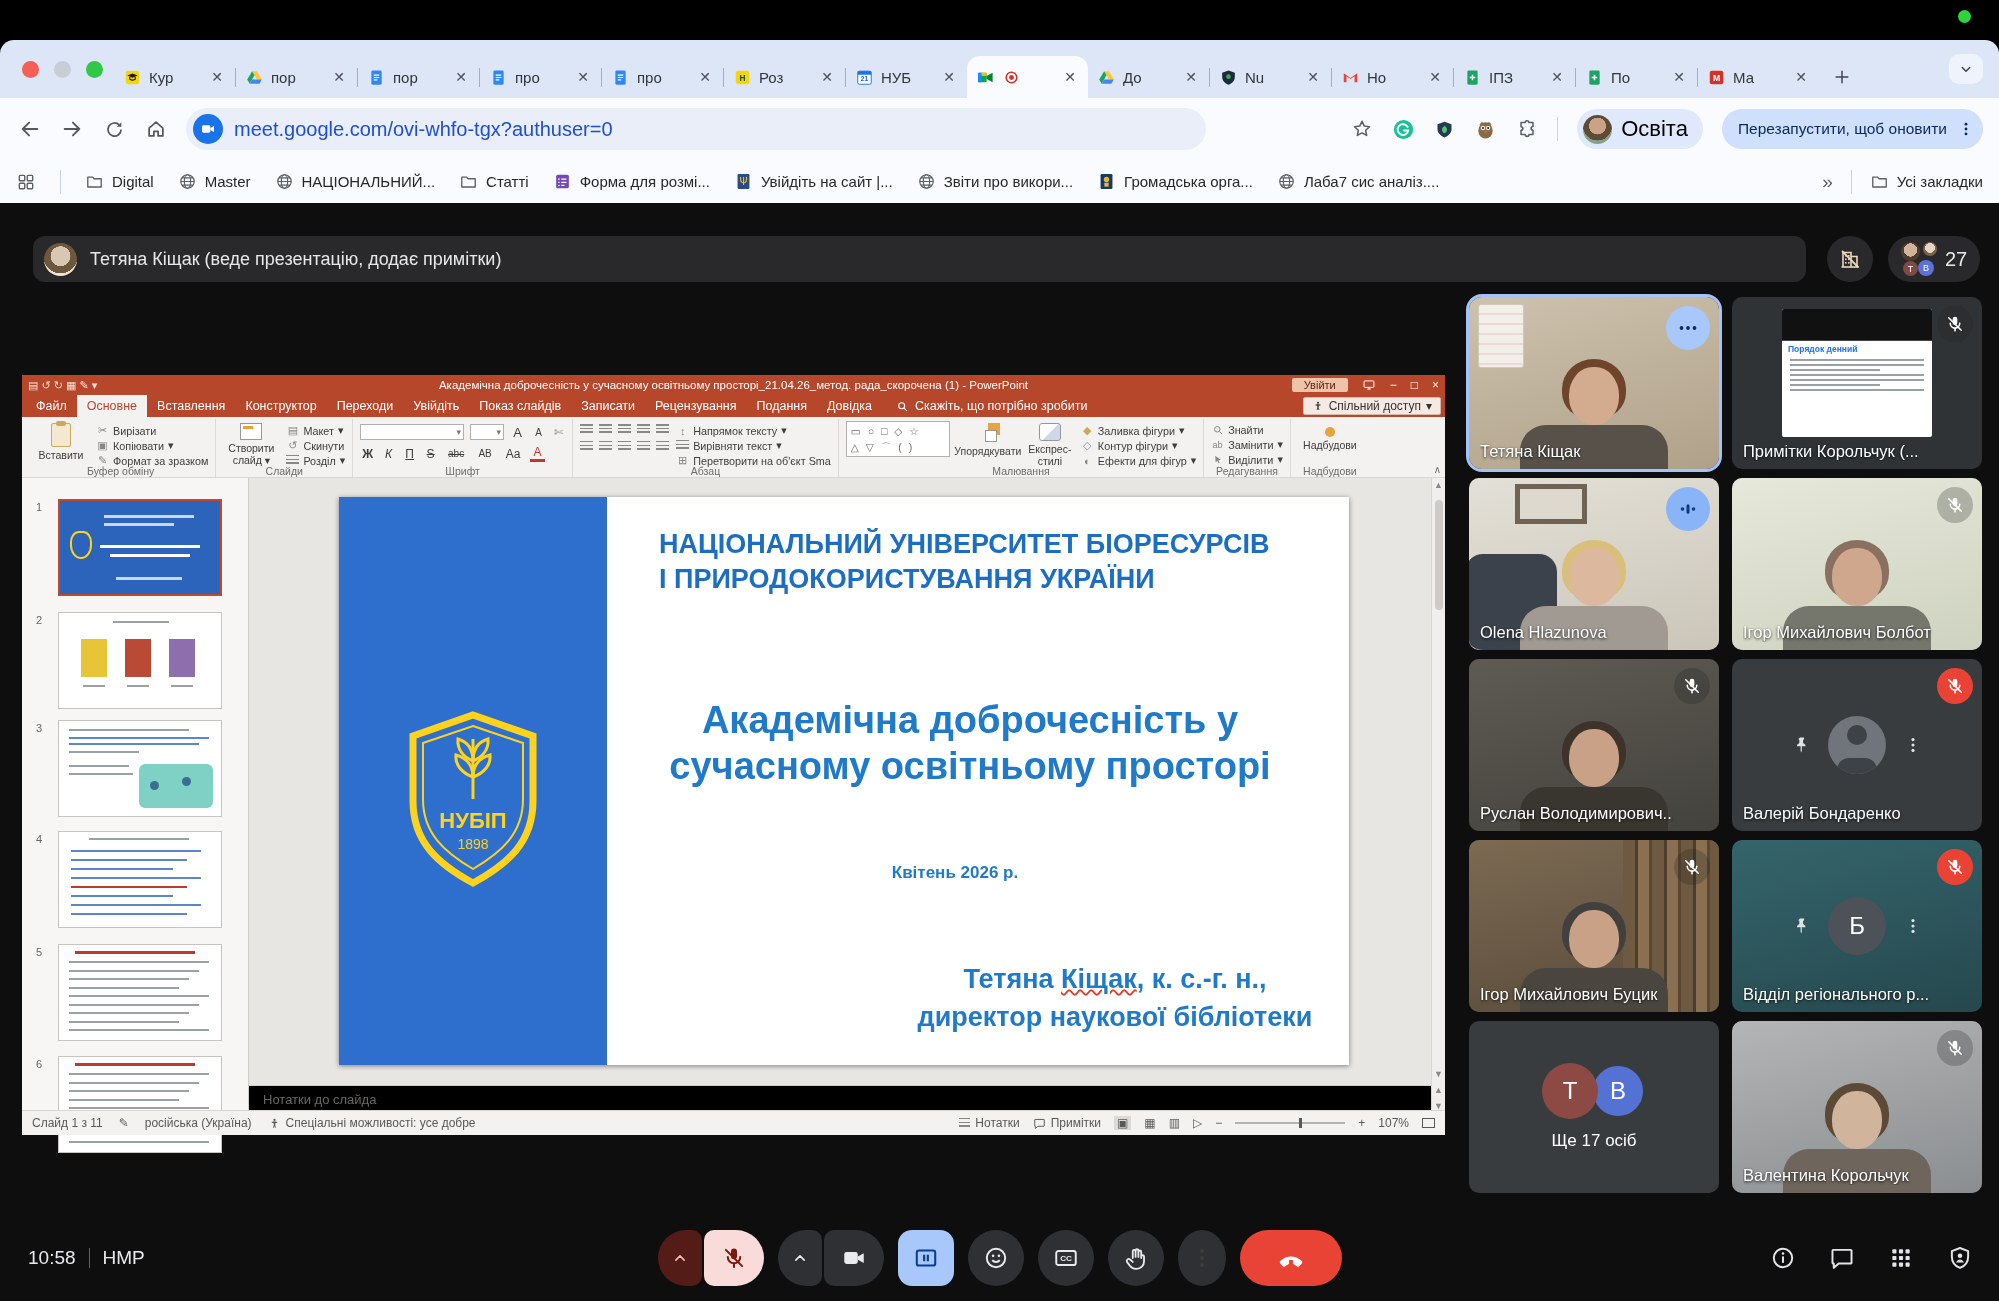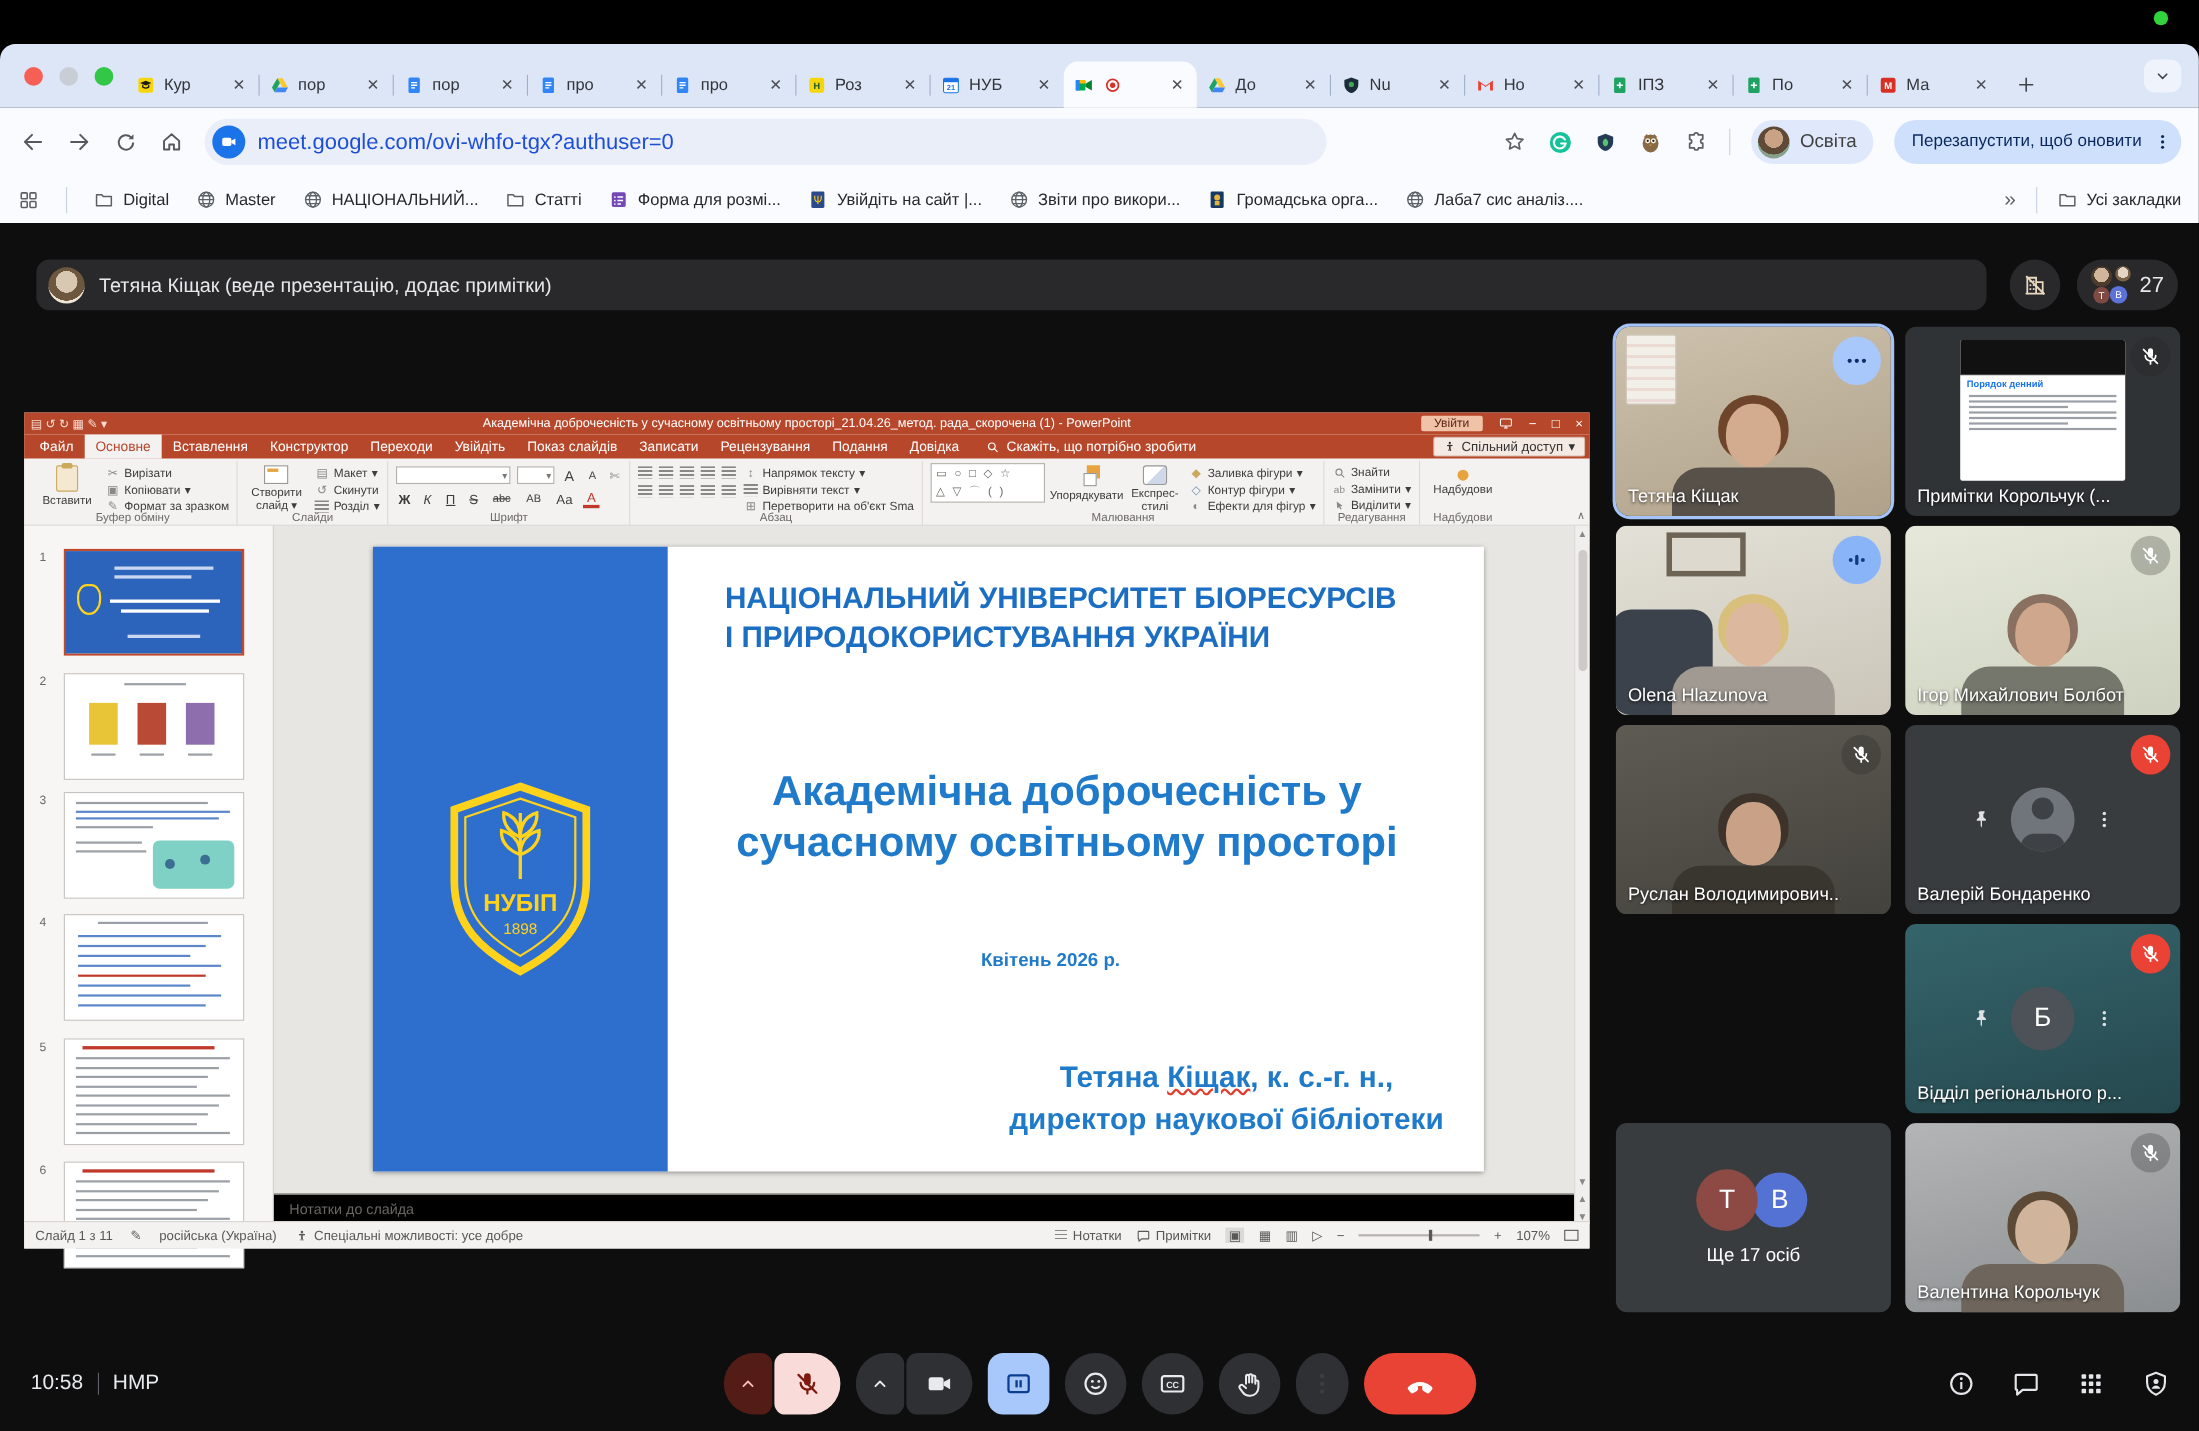--- a/index.html
+++ b/index.html
@@ -24,21 +24,21 @@
   .toolbar{height:62px;background:#f9fbff;display:flex;align-items:center;padding:0 10px;gap:2px}
   .navbtn{width:40px;height:40px;display:flex;align-items:center;justify-content:center;color:#55595f}
   .urlbar{display:flex;align-items:center;gap:11px;width:1020px;height:42px;border-radius:21px;background:#e9eef8;padding:0 14px 0 7px;margin-left:8px}
   .meetcirc{width:30px;height:30px;border-radius:50%;background:#1a73e8;display:flex;align-items:center;justify-content:center;color:#fff;flex:none}
   .urltext{font-size:20px;color:#1d4ed8}
   .trail{margin-left:auto;display:flex;align-items:center;gap:19px;padding-right:6px}
   .trail .ticon{color:#5b6066;display:flex}
   .vsep{width:1px;height:24px;background:#c7d2e4}
   .profile{height:40px;border-radius:20px;background:#dfe9fb;display:flex;align-items:center;gap:9px;padding:0 15px 0 6px}
   .pavatar{width:29px;height:29px;border-radius:50%;background:radial-gradient(circle at 50% 38%,#caa386 0 36%,#5f4a38 37% 62%,#86a08a 63%)}
-  .pname{font-size:17px;color:#404040}
+  .pname{font-size:22px;color:#000000}
   .update{height:40px;border-radius:20px;background:#cfe0fc;color:#09275c;display:flex;align-items:center;gap:10px;padding:0 8px 0 16px;font-size:15.5px}
   .bmbar{height:43px;background:#f9fbff;display:flex;align-items:center;padding:0 16px;gap:24px}
   .bm{display:flex;align-items:center;gap:8px;font-size:15px;color:#24282d}
   .bm .bicon{display:flex;color:#5b6066}
   .bmright{margin-left:auto;display:flex;align-items:center;gap:18px}
   .chevs{font-size:19px;color:#5b6066}
 
   
   .meet{position:absolute;top:203px;left:0;right:0;bottom:0;background:#0e0e0f}
   .banner{position:absolute;left:33px;top:33px;width:1773px;height:46px;background:#29292c;border-radius:12px;display:flex;align-items:center;gap:13px;padding:0 11px;color:#e7e8ea;font-size:18px}
@@ -1096,20 +1096,41 @@
             <svg viewBox="0 0 24 24" width="20" height="20" style="display:block">
               <rect x="9.2" y="3.2" width="5.6" height="10" rx="2.8" fill="currentColor"></rect>
               <g fill="none" stroke="currentColor" stroke-width="1.9" stroke-linecap="round">
                 <path d="M6.3 11.2a5.7 5.7 0 0 0 11.4 0"></path>
                 <path d="M12 17v3.2"></path>
                 <path d="M4.5 4.5l15 15"></path>
               </g>
             </svg>
           </div>
         </div>
+        <div class="tile" style="left: 0px; top: 543px;">
+          <div class="vid" style="background: linear-gradient(165deg, rgb(124, 106, 82), rgb(87, 73, 58));">
+            <div class="shelf"></div>
+            <div class="person">
+              <div class="p-hair" style="background: rgb(66, 64, 62);"></div>
+              <div class="p-head" style="background: rgb(201, 161, 134);"></div>
+              <div class="p-body" style="background: rgb(74, 70, 63);"></div>
+            </div>
+          </div>
+          <div class="tname">Ігор Михайлович Буцик</div>
+          <div class="badge white">
+            <svg viewBox="0 0 24 24" width="20" height="20" style="display:block">
+              <rect x="9.2" y="3.2" width="5.6" height="10" rx="2.8" fill="currentColor"></rect>
+              <g fill="none" stroke="currentColor" stroke-width="1.9" stroke-linecap="round">
+                <path d="M6.3 11.2a5.7 5.7 0 0 0 11.4 0"></path>
+                <path d="M12 17v3.2"></path>
+                <path d="M4.5 4.5l15 15"></path>
+              </g>
+            </svg>
+          </div>
+        </div>
         <div class="tile teal" style="left: 263px; top: 543px;">
           <div class="ovl">
             <span>
               <svg viewBox="0 0 24 24" width="20" height="20" style="display:block">
                 <path d="M9.5 3h5v2l-1.2 1v3.6l2.7 2.2v1.7h-4.2v5.3L11 21l-.7-2.2v-5.3H6.1v-1.7l2.7-2.2V6L7.6 5z" fill="currentColor" transform="translate(1.2 0)"></path>
               </svg>
             </span>
             <div class="avcirc letter">Б</div>
             <span>
               <svg viewBox="0 0 24 24" width="20" height="20" style="display:block">

